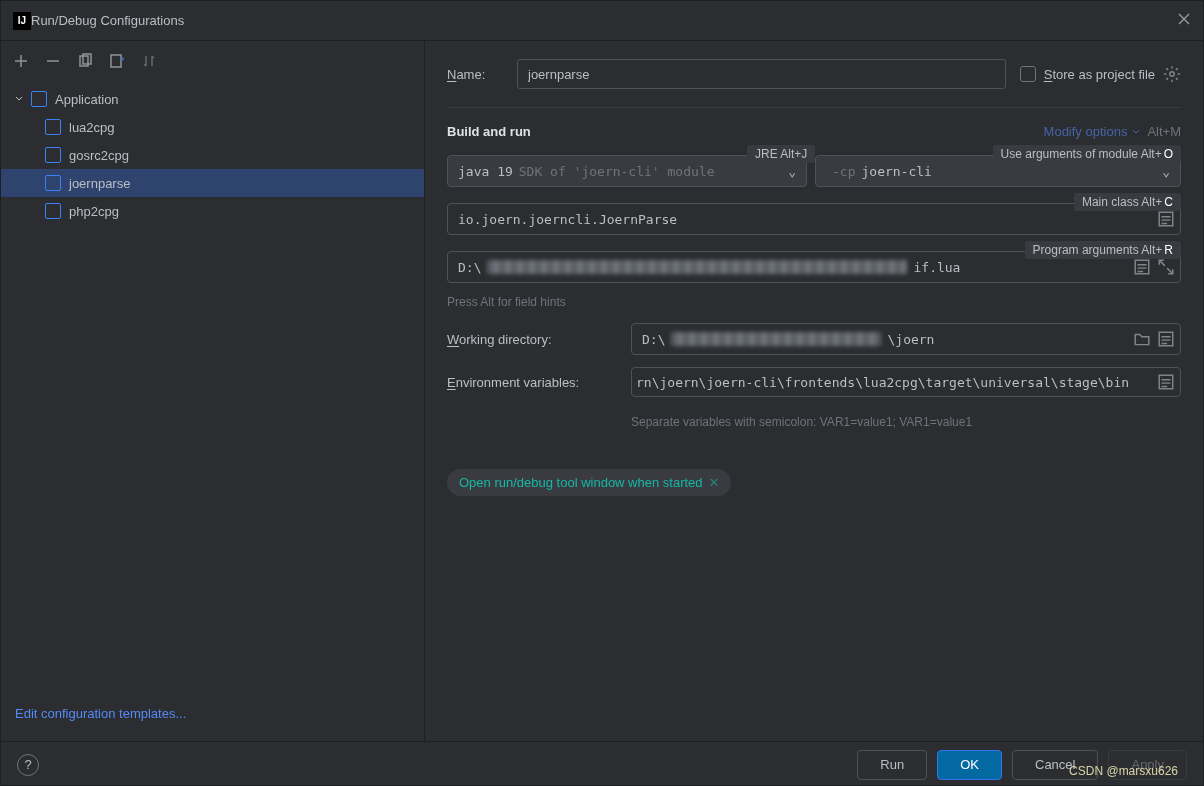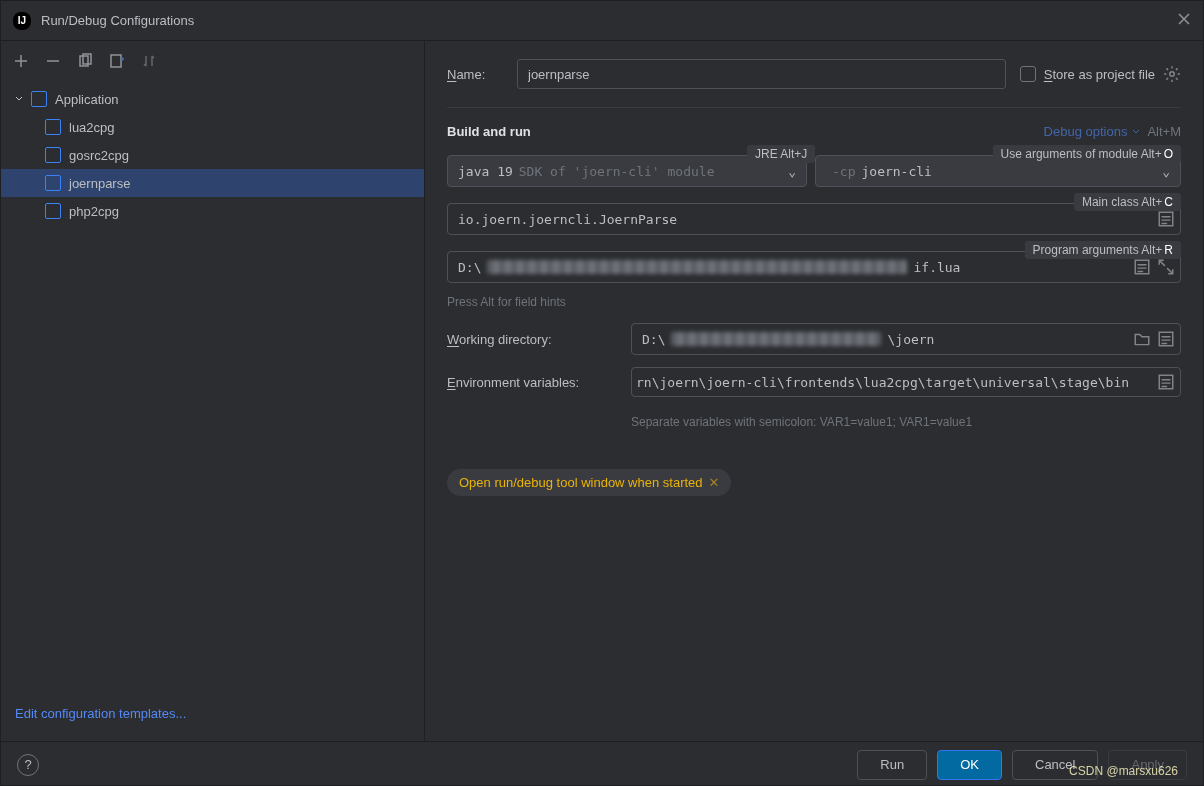--- a/index.html
+++ b/index.html
@@ -13,21 +13,21 @@
   border: 1px solid #1e1f22;
 }
 .titlebar {
   display: flex; align-items: center; height: 40px;
   padding: 0 12px; border-bottom: 1px solid #1e1f22;
 }
 .app-icon {
   width: 18px; height: 18px; background: #000;
   color: #fff; font-size: 10px; font-weight: bold;
   display: flex; align-items: center; justify-content: center;
-  margin-right: 10px; border-radius: 8px;
+  border-radius: 0;
 }
 .titlebar .spacer { flex: 1; }
 .close-icon { cursor: pointer; opacity: 0.7; }
 .close-icon svg { width: 14px; height: 14px; stroke: #bcbec4; }
 
 .body-area { display: flex; height: 700px; }
 
 .sidebar {
   width: 424px; border-right: 1px solid #1e1f22;
   display: flex; flex-direction: column;
@@ -135,21 +135,21 @@
   width: 100%; background: #2b2d30; border: 1px solid #4e5157;
   color: #bcbec4; height: 30px; padding: 0 4px;
   font-family: "SF Mono", Consolas, monospace; font-size: 13px;
   border-radius: 4px;
 }
 
 .chip-row { display: flex; margin-top: 26px; }
 .chip {
   background: #393b40; border-radius: 16px;
   padding: 6px 12px; display: flex; align-items: center; gap: 6px;
-  color: #eab308; font-size: 13px;
+  color: #14b8a6; font-size: 13px;
 }
 .chip .x { opacity: 0.6; cursor: pointer; }
 
 .footer {
   height: 46px; border-top: 1px solid #1e1f22;
   display: flex; align-items: center; padding: 0 16px;
 }
 .help-btn {
   width: 22px; height: 22px; border: 1px solid #6f737a;
   border-radius: 50%; display: flex; align-items: center; justify-content: center;
@@ -262,21 +262,21 @@
             </svg>
           </span>
       </div>
     </div>
 
     <div style="border-top:1px solid #393b40; margin:4px 0 0"></div>
 
     <div class="section-header">
       <span class="section-title">Build and run</span>
       <span class="modify">
-        <span>Debug options</span>
+        <span>Modify options</span>
         <svg width="10" height="10" viewBox="0 0 10 10">
             <path d="M2 3l3 3 3-3" stroke="#548af7" fill="none"></path>
           </svg>
       </span>
       <span class="kbd-hint">Alt+M</span>
     </div>
 
     <div class="hint-row">
       <span class="hint-badge" style="position:absolute; left:300px">JRE Alt+J</span>
       <span class="hint-badge">

